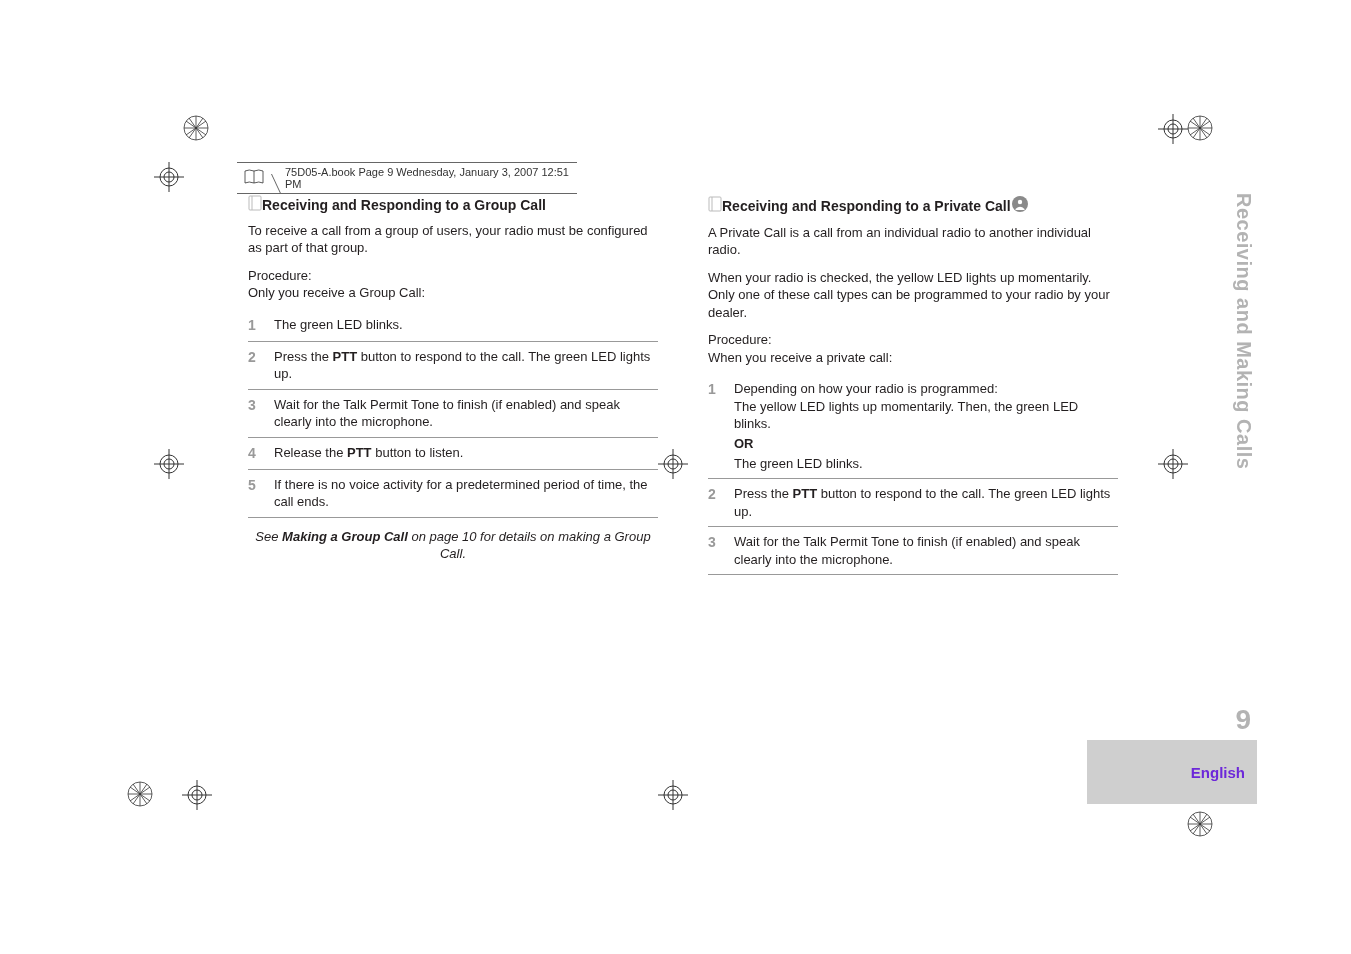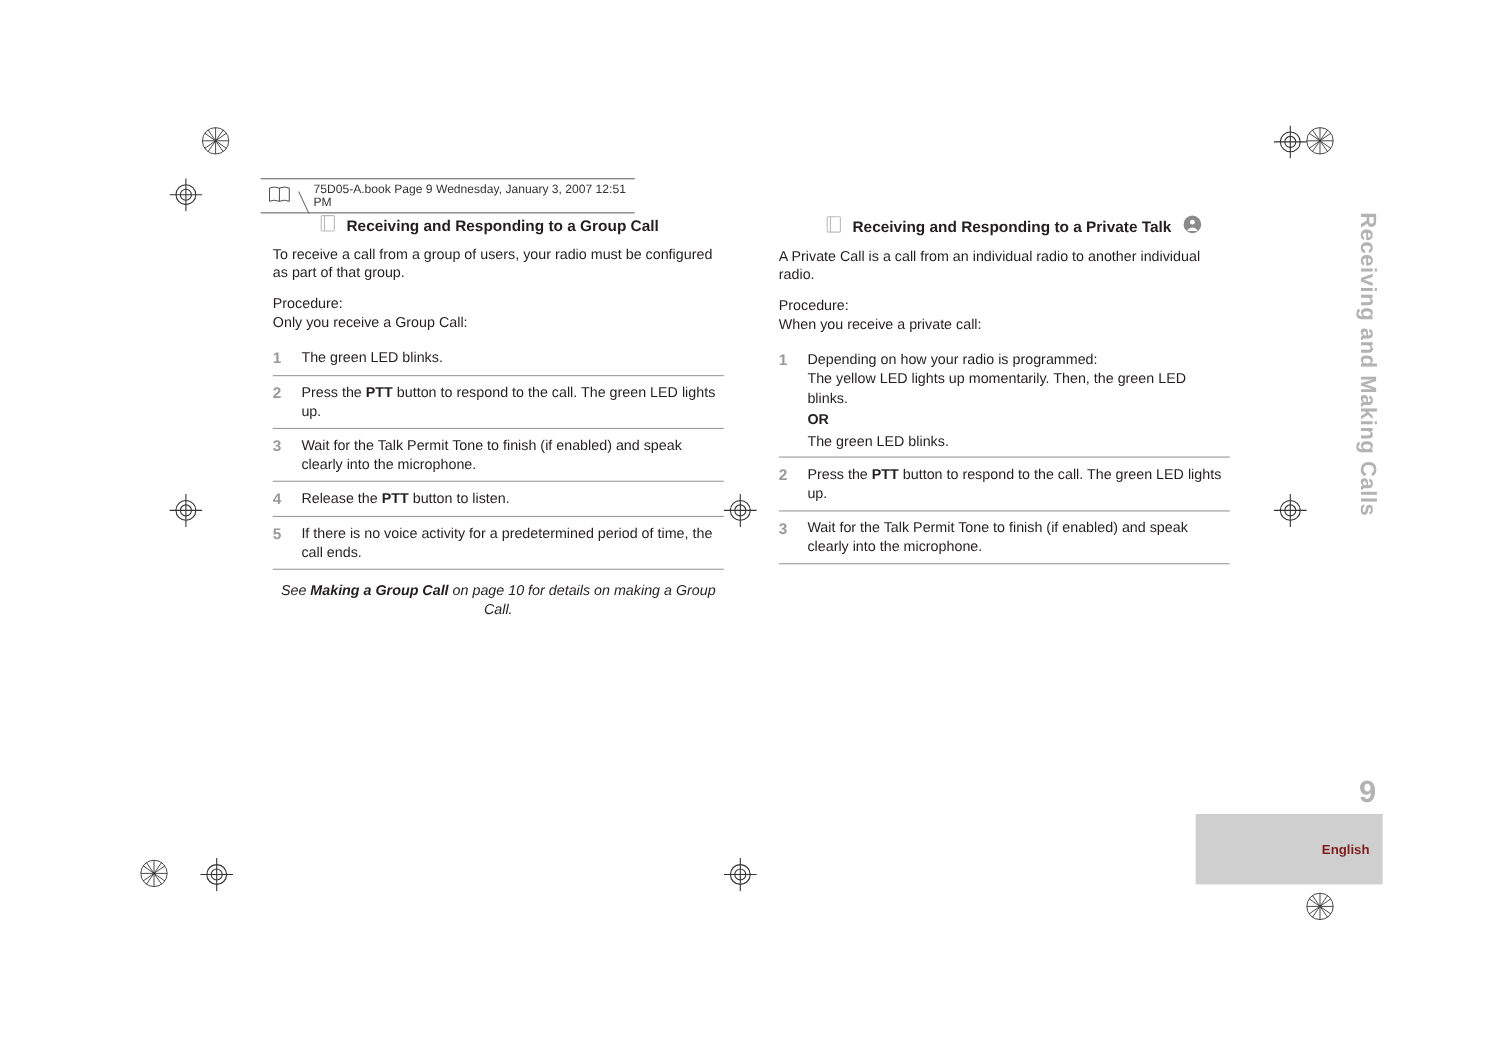--- a/index.html
+++ b/index.html
@@ -26,21 +26,21 @@
   }
 
   
   .content {
     position: absolute; left: 248px; top: 195px; width: 870px;
     display: flex; gap: 50px;
   }
   .col { width: 410px; font-size: 13px; line-height: 1.35; color: #231f20; }
 
   .section-heading {
-    display: flex; align-items: center; gap: 10px; margin-bottom: 6px; margin-left: 43px;
+    display: flex; align-items: center; margin-bottom: 6px;
   }
   .section-heading .icon { flex: 0 0 auto; }
   .section-heading h3 { font-size: 14px; font-weight: bold; color: #231f20; }
 
   .para { margin-bottom: 10px; }
   .procedure-label { font-weight: normal; font-size: 13px; margin-top: 4px; }
   .procedure-intro { margin-bottom: 8px; }
 
   ol.steps { list-style: none; padding: 0; margin: 0; }
   ol.steps > li {
@@ -69,21 +69,21 @@
   }
   .page-number {
     position: absolute; right: 100px; top: 704px;
     font-size: 28px; font-weight: bold; color: #b3b3b3;
   }
   .lang-block {
     position: absolute; right: 94px; top: 740px; width: 170px; height: 64px;
     background: #cfcfcf; display: flex; align-items: center; justify-content: flex-end;
     padding-right: 12px;
   }
-  .lang-block span { color: #7f1d1d; font-weight: bold; font-size: 12px; }
+  .lang-block span { color: #6d28d9; font-weight: bold; font-size: 15px; }
 
   
   .book-icon { display:inline-block; }
   .badge-icon { display:inline-block; }
 </style>
 </head>
 <body>
 
 <div class="page">
 
@@ -283,30 +283,31 @@
     </div>
 
     <div class="col">
       <div class="section-heading">
         <span class="icon book-icon">
           <svg width="14" height="16">
               <rect x="1" y="1" width="12" height="14" rx="1" fill="none" stroke="#bbb" stroke-width="1"></rect>
               <line x1="4" y1="1" x2="4" y2="15" stroke="#bbb"></line>
             </svg>
         </span>
-        <h3>Receiving and Responding to a Private Talk</h3>
+        <h3>Receiving and Responding to a Private Call</h3>
         <span class="badge-icon">
           <svg width="18" height="18">
               <circle cx="9" cy="9" r="8" fill="#8a8a8a"></circle>
               <circle cx="9" cy="7" r="2.2" fill="#fff"></circle>
               <path d="M4.5 14 Q9 9.5 13.5 14 L13.5 15 L4.5 15 Z" fill="#fff"></path>
             </svg>
         </span>
       </div>
       <p class="para">A Private Call is a call from an individual radio to another individual radio.</p>
+      <p class="para">When your radio is checked, the yellow LED lights up momentarily. Only one of these call types can be programmed to your radio by your dealer.</p>
       <p class="procedure-label">Procedure:</p>
       <p class="procedure-intro">When you receive a private call:</p>
       <ol class="steps" id="right-steps">
           <li>
             <span class="step-num">1</span>
             <div class="step-body">Depending on how your radio is programmed:<br>The yellow LED lights up momentarily. Then, the green LED blinks.<br><span class="or">OR</span>The green LED blinks.</div>
           </li>
           <li>
             <span class="step-num">2</span>
             <div class="step-body">Press the <span class="strong">PTT</span> button to respond to the call. The green LED lights up.</div>

